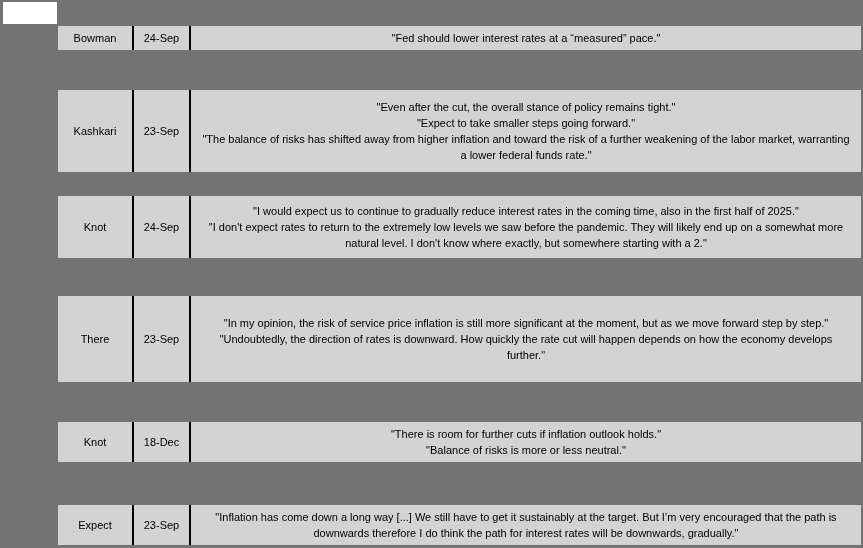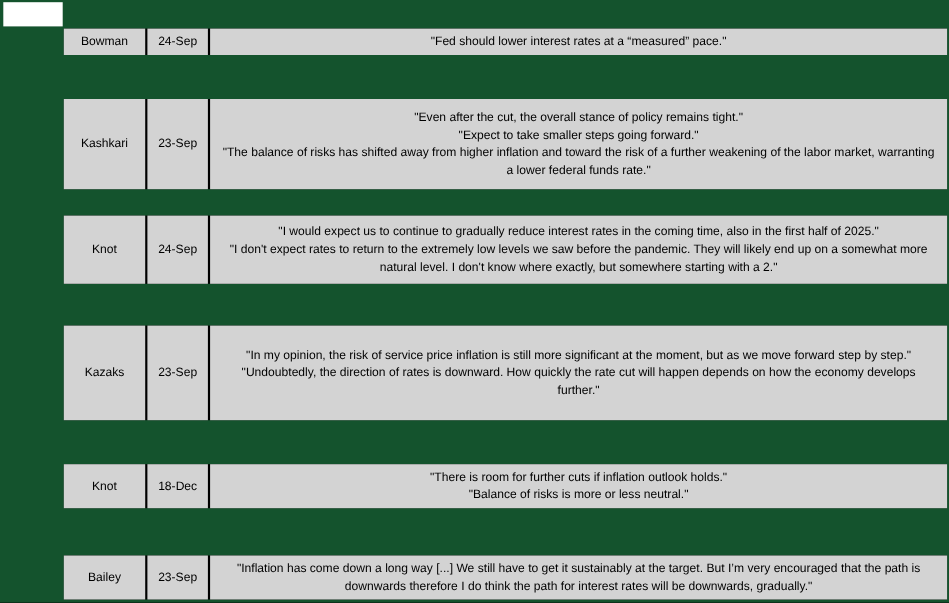--- a/index.html
+++ b/index.html
@@ -1,20 +1,20 @@
 <!DOCTYPE html>
 <html><head>
 <meta charset="utf-8">
 <style>
   html, body { margin: 0; padding: 0; background: #000; }
   .screen {
     position: relative;
     width: 863px;
     height: 548px;
-    background: #14532d;
+    background: #737373;
     font-family: "Liberation Sans", "DejaVu Sans", sans-serif;
     color: #000000;
     overflow: hidden;
   }
   .logo-box {
     position: absolute;
     left: 3px; top: 2px;
     width: 54px; height: 22px;
     background: #ffffff;
   }
@@ -83,38 +83,38 @@
   <div class="trow r2">
     <div class="cell">Knot</div>
     <div class="cell">24-Sep</div>
     <div class="cell quote">
       <div class="qline">"I would expect us to continue to gradually reduce interest rates in the coming time, also in the first half of 2025."</div>
       <div class="qline">"I don't expect rates to return to the extremely low levels we saw before the pandemic. They will likely end up on a somewhat more natural level. I don't know where exactly, but somewhere starting with a 2."</div>
     </div>
   </div>
 
   <div class="trow r3">
-    <div class="cell">Kazaks</div>
+    <div class="cell">There</div>
     <div class="cell">23-Sep</div>
     <div class="cell quote">
       <div class="qline">"In my opinion, the risk of service price inflation is still more significant at the moment, but as we move forward step by step."</div>
       <div class="qline">"Undoubtedly, the direction of rates is downward. How quickly the rate cut will happen depends on how the economy develops further."</div>
     </div>
   </div>
 
   <div class="trow r4">
     <div class="cell">Knot</div>
     <div class="cell">18-Dec</div>
     <div class="cell quote">
       <div class="qline">"There is room for further cuts if inflation outlook holds."</div>
       <div class="qline">"Balance of risks is more or less neutral."</div>
     </div>
   </div>
 
   <div class="trow r5">
-    <div class="cell">Bailey</div>
+    <div class="cell">Expect</div>
     <div class="cell">23-Sep</div>
     <div class="cell quote">
       <div class="qline">"Inflation has come down a long way [...] We still have to get it sustainably at the target. But I’m very encouraged that the path is downwards therefore I do think the path for interest rates will be downwards, gradually."</div>
     </div>
   </div>
 
 </div>
 
 </body></html>

